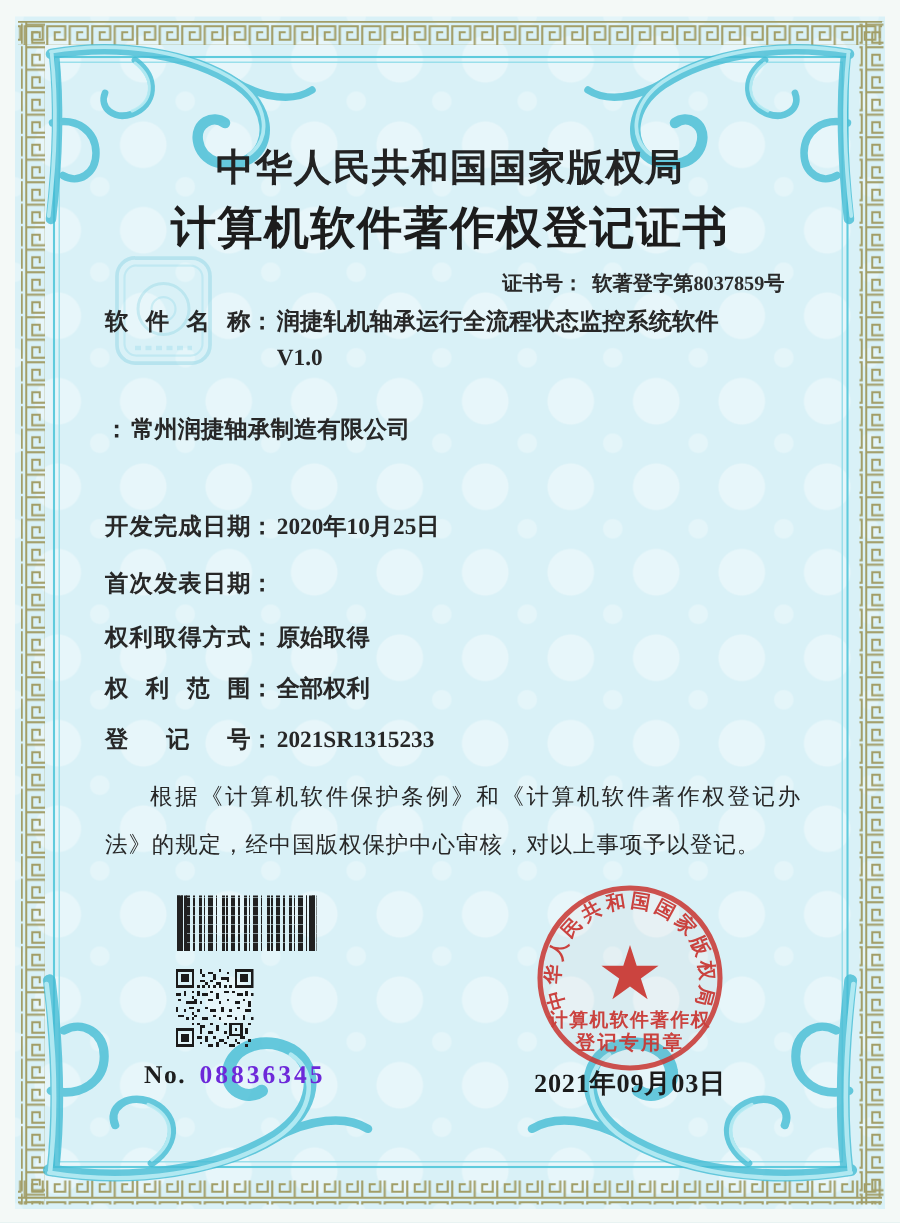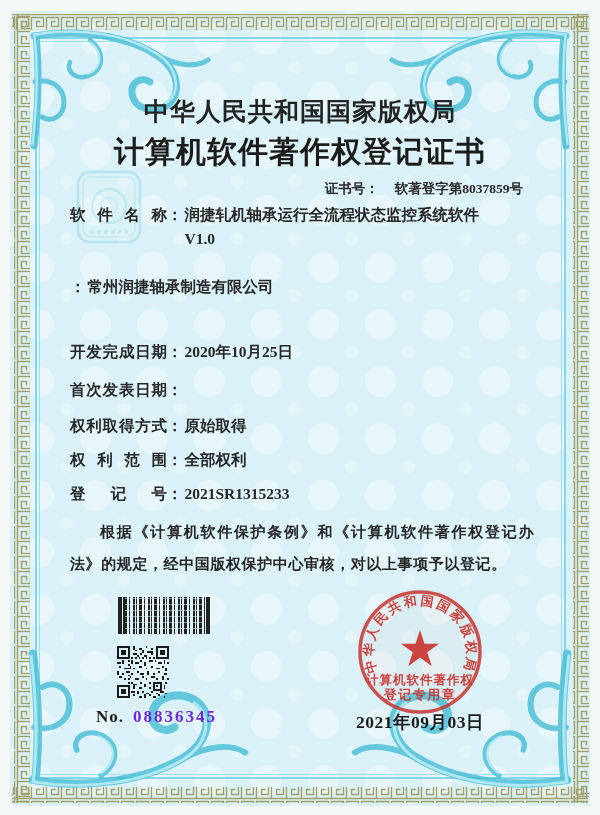--- a/index.html
+++ b/index.html
@@ -24,33 +24,33 @@
     position:absolute;top:95px;left:0;right:0;text-align:center;
     font-size:25px;font-weight:bold;letter-spacing:1px;color:#232323;
   }
   .cert-title{
     position:absolute;top:132px;left:0;right:0;text-align:center;
     font-size:30px;font-weight:bold;letter-spacing:1px;color:#1c1c1c;
   }
   .certno{
     position:absolute;top:180px;right:77px;
     font-size:13.5px;font-weight:bold;color:#2a2a2a;
-    display:flex;gap:16px;
+    display:flex;gap:6px;
   }
   .row{
     position:absolute;left:70px;
     font-size:15.5px;font-weight:bold;color:#272727;
     display:flex;align-items:flex-start;line-height:23.5px;
   }
   .flabel{display:inline-block;width:97px;text-align:justify;text-align-last:justify;white-space:nowrap;}
   .fvalue{margin-left:2px;width:330px;}
   .vline{display:block;}
   .statement{
     position:absolute;top:516px;left:70px;width:464px;
-    font-size:15px;font-weight:bold;color:#272727;
+    font-size:15px;font-weight:normal;color:#272727;
     line-height:32px;text-indent:2em;letter-spacing:0.6px;text-align:justify;
   }
   .stamp{position:absolute;left:76px;top:170px;opacity:.38;}
 
   .barcode{
     position:absolute;left:118px;top:597px;width:93px;height:37px;
     background:
       repeating-linear-gradient(0deg, rgba(217,241,247,0) 0 5px, rgba(217,241,247,0.55) 5px 6px),
       repeating-linear-gradient(90deg,#212121 0 2px,rgba(0,0,0,0) 2px 3px,#212121 3px 4px,rgba(0,0,0,0) 4px 6px,#212121 6px 9px,rgba(0,0,0,0) 9px 11px,#212121 11px 12px,rgba(0,0,0,0) 12px 15px);
   }

